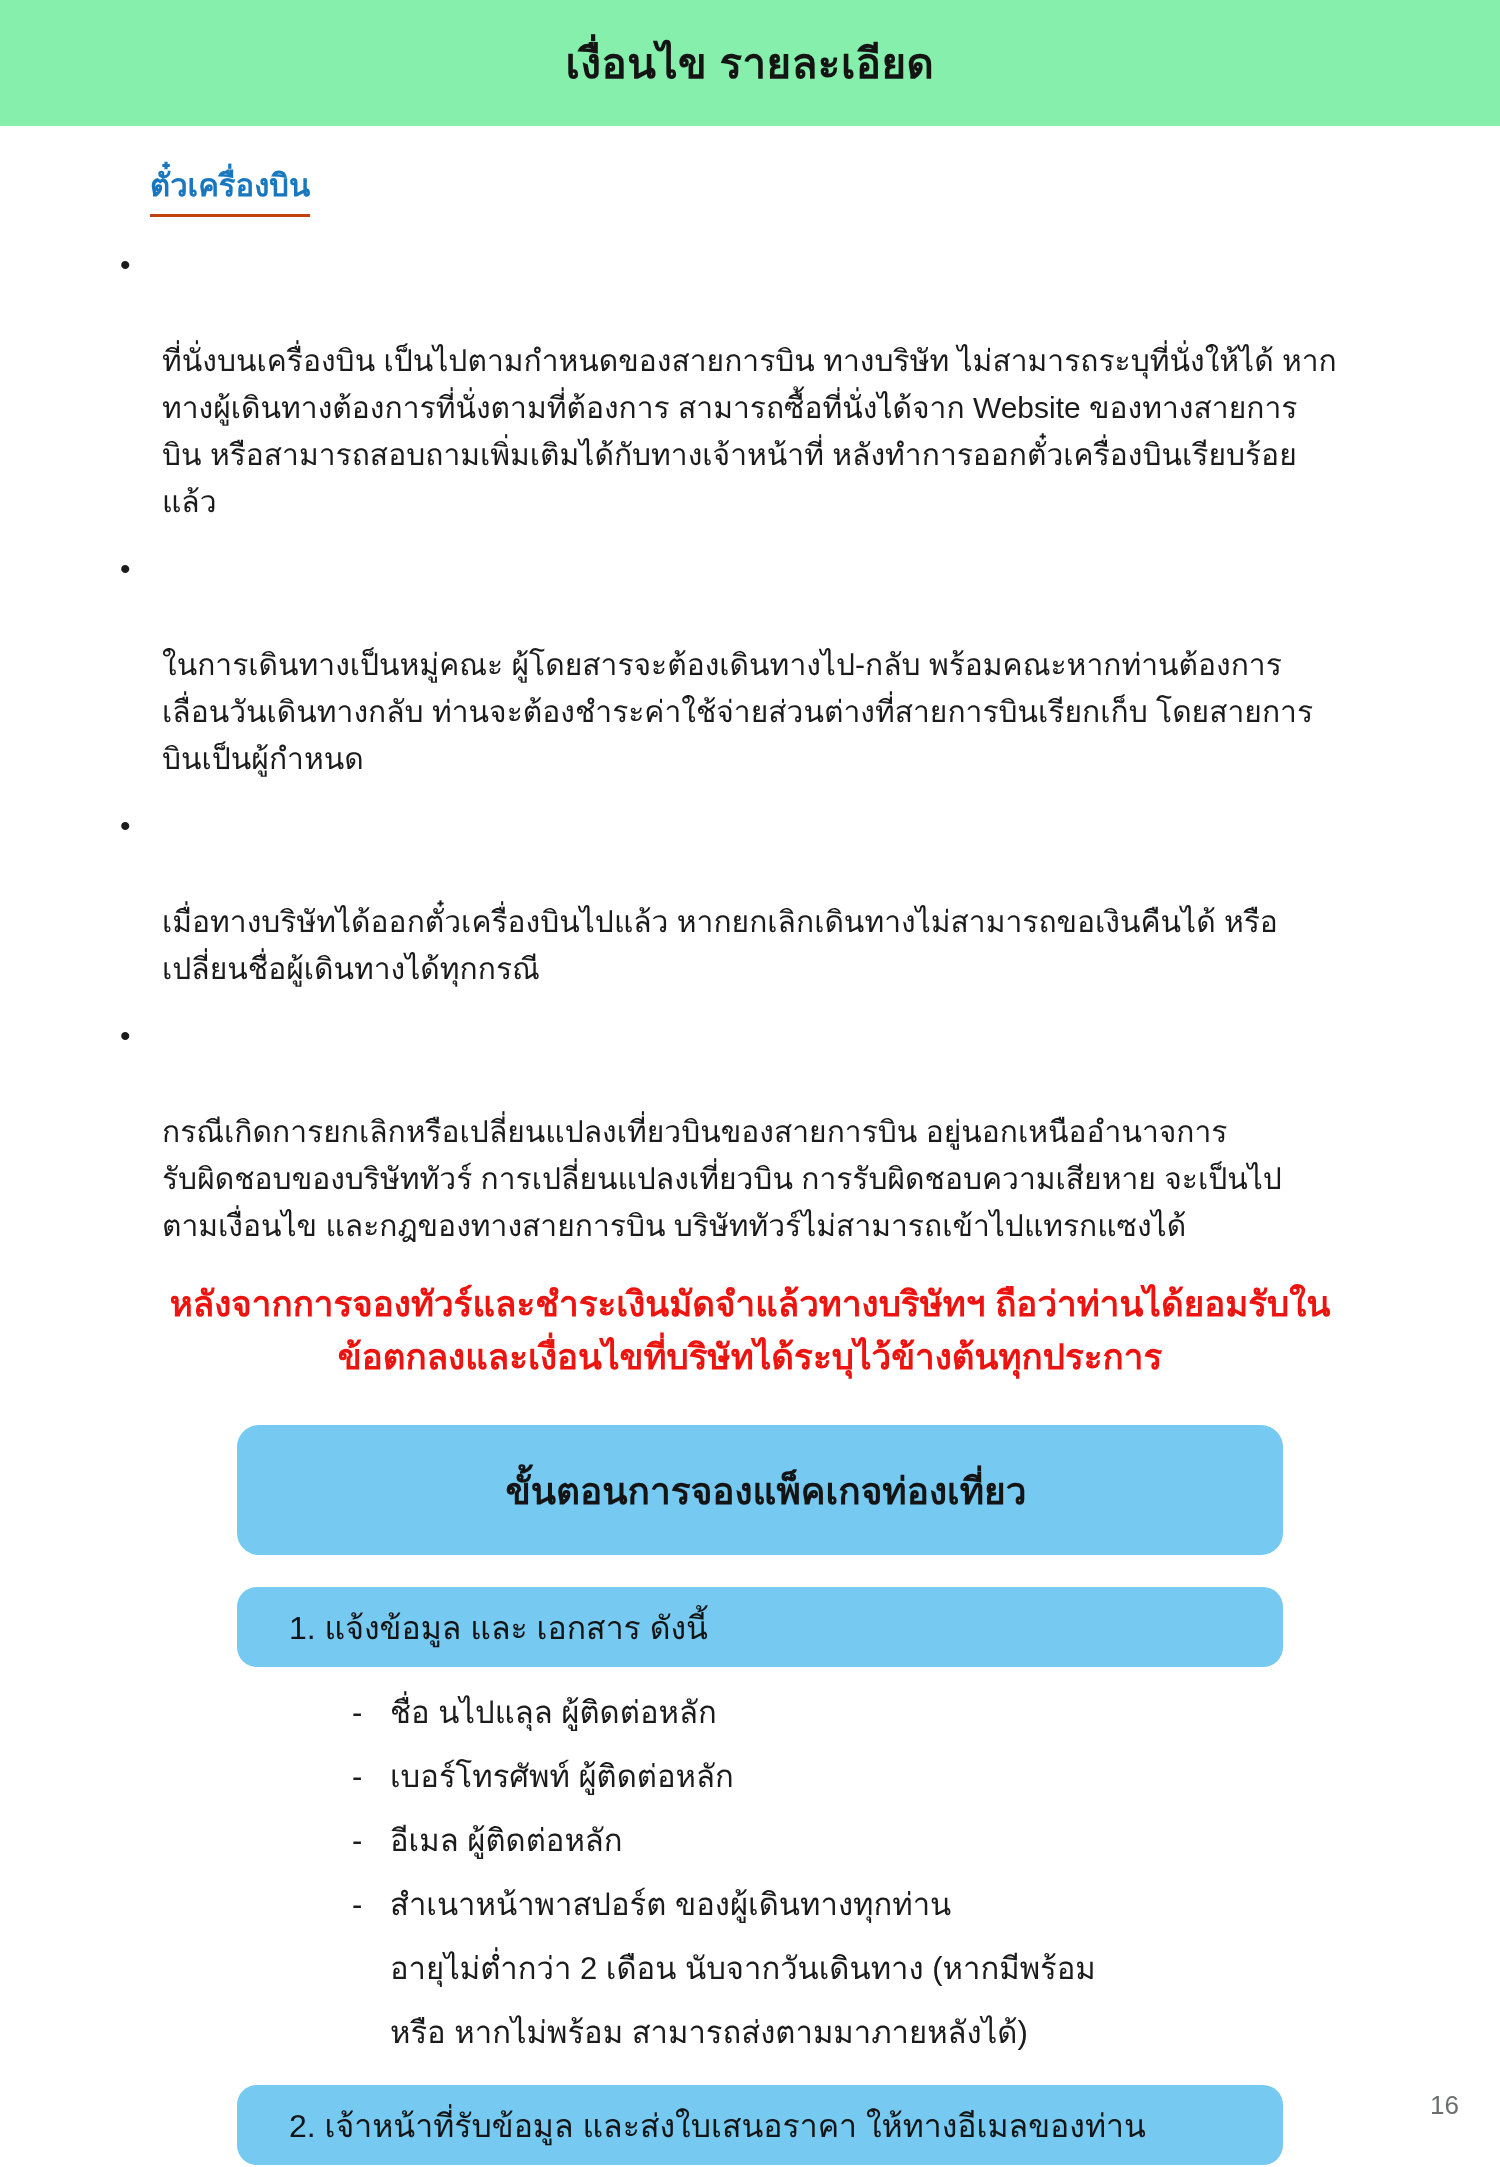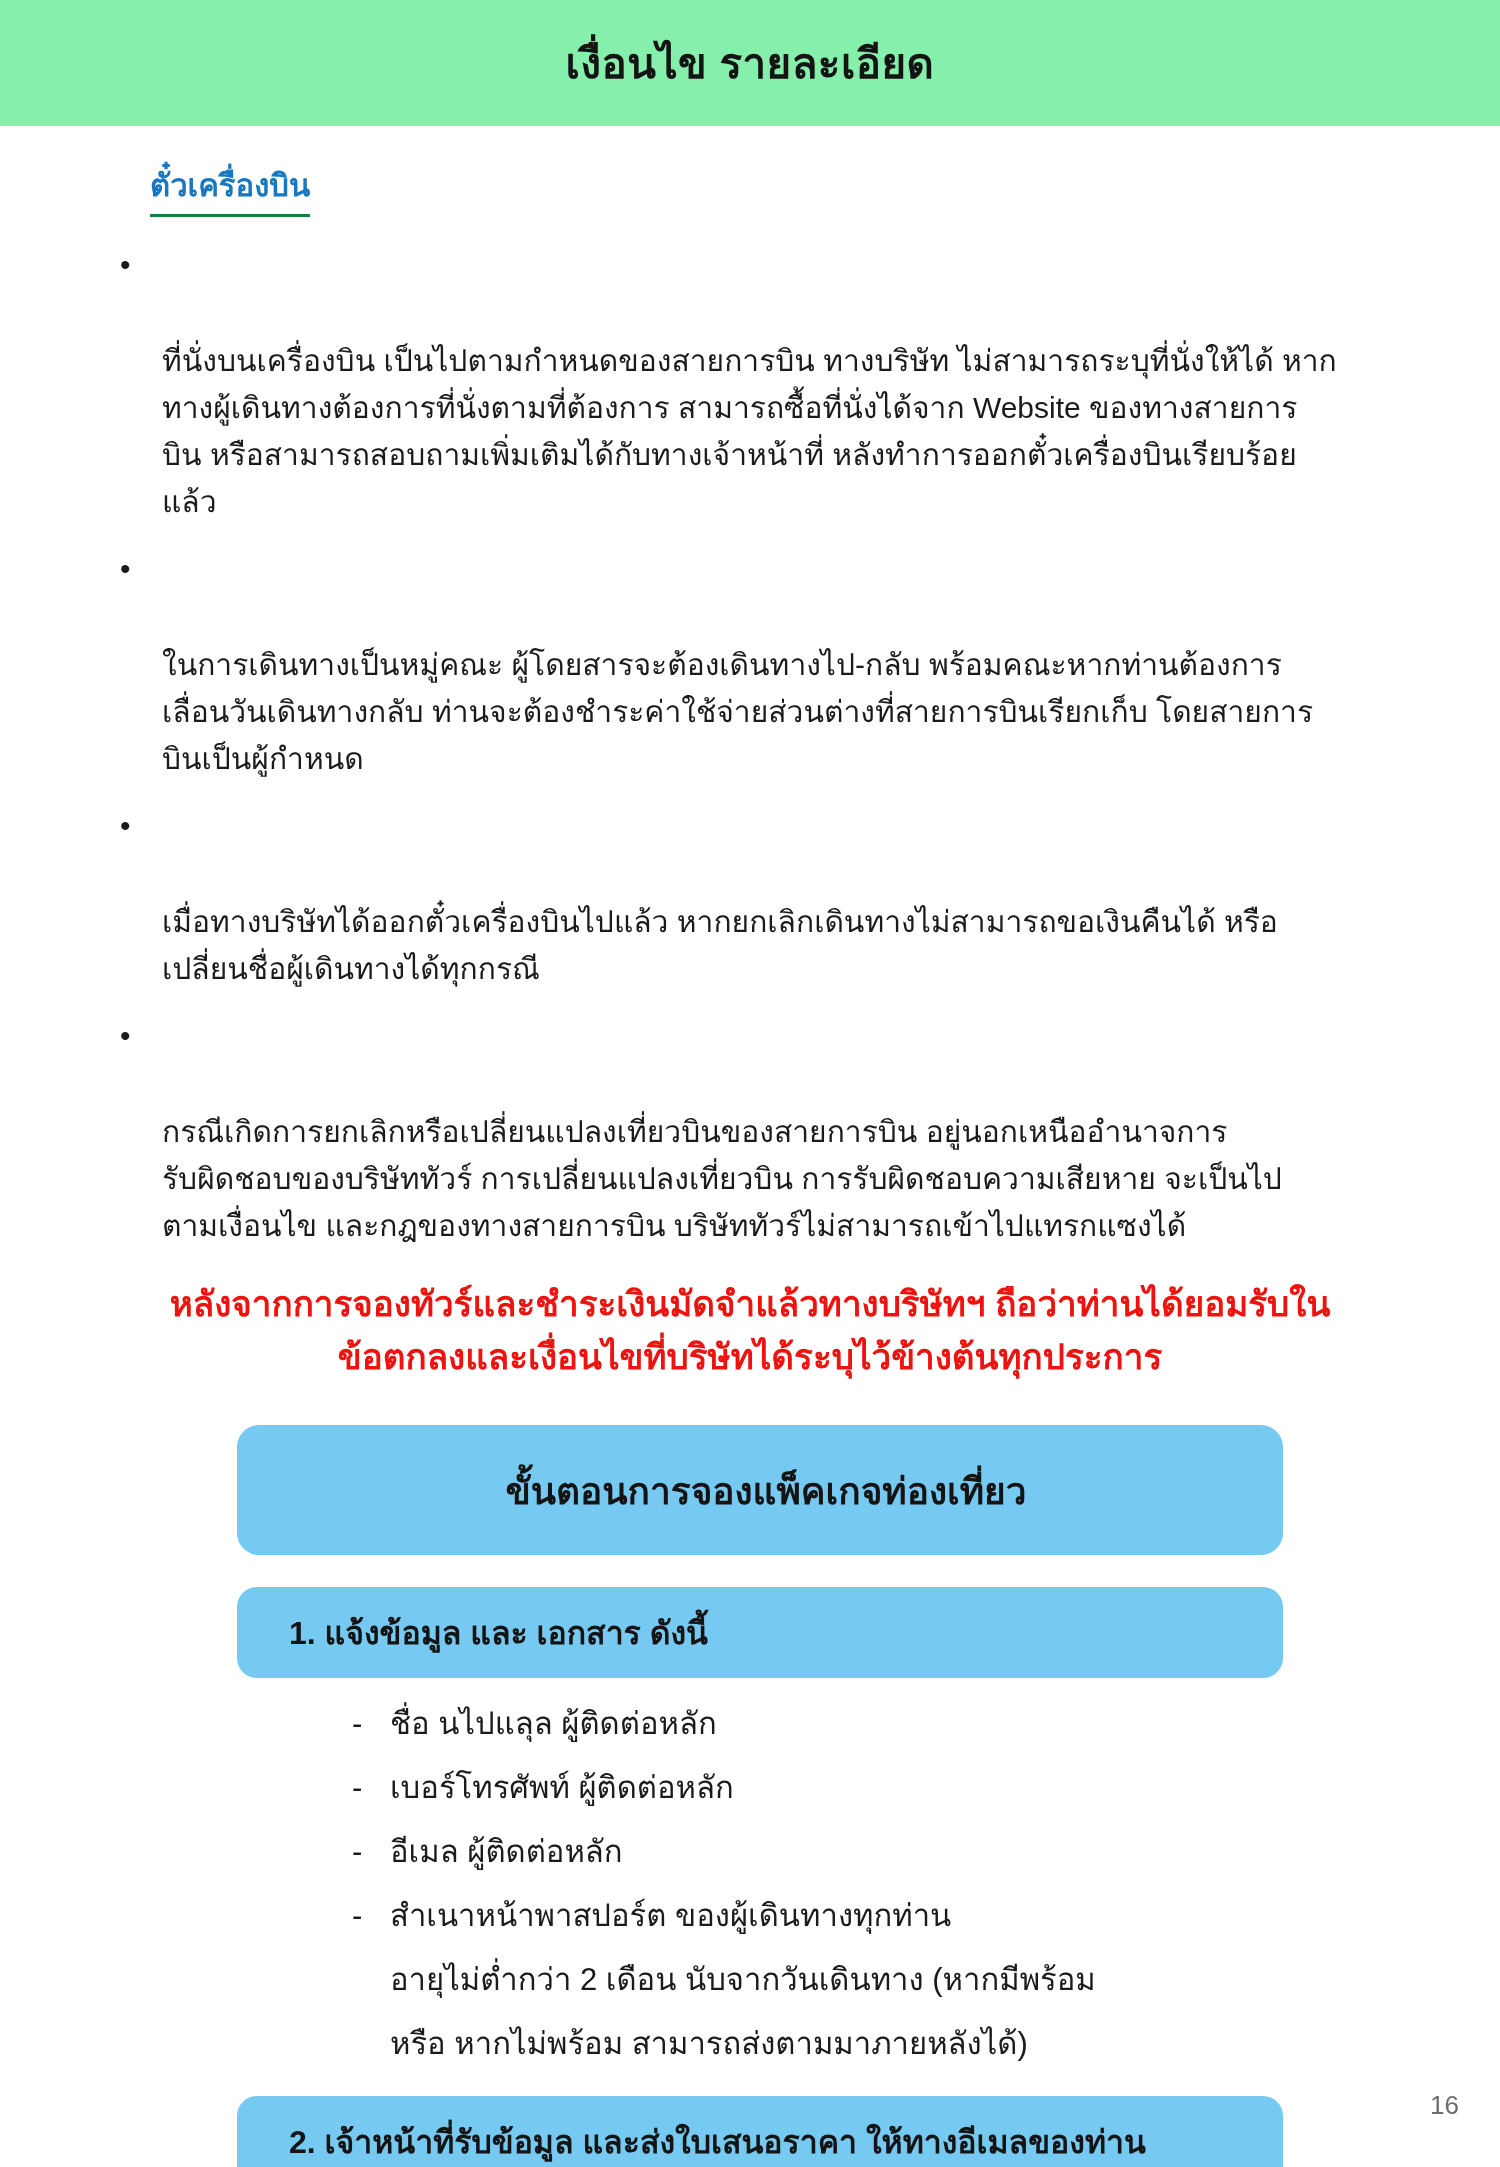--- a/index.html
+++ b/index.html
@@ -21,21 +21,21 @@
     font-size:42px; font-weight:bold; color:#141414;
     letter-spacing:0.5px;
   }
 
   
   .section-heading {
     display:inline-block;
     margin:34px 0 0 150px;
     font-size:31px; font-weight:bold;
     color:#1877be;
-    border-bottom:3px solid #15803d;
+    border-bottom:3px solid #c2410c;
     padding-bottom:4px;
   }
 
   
   .bullet-list {
     list-style:none;
     margin:26px 106px 0 118px;
   }
   .bullet-item {
     position:relative;
@@ -69,26 +69,25 @@
   .steps-title-box {
     width:100%; height:130px;
     background:#76c9f1;
     border-radius:22px;
     display:flex; align-items:center; justify-content:center;
   }
   .steps-title-box .steps-title {
     font-size:37px; font-weight:bold; color:#141414;margin-left:12px;
   }
   .step-bar {
-    width:100%; height:91px;
+    width:100%; height:80px;
     background:#76c9f1;
     border-radius:20px;
     display:flex; align-items:center;
     padding-left:52px;
-    font-weight:bold;
   }
   .step-bar .step-label {
     font-size:32px; color:#141414;
   }
   .step-bar.step-1 { margin-top:32px; }
   .step-bar.step-2 { margin-top:20px; }
 
   
   .doc-list {
     margin:14px 0 0 115px;

